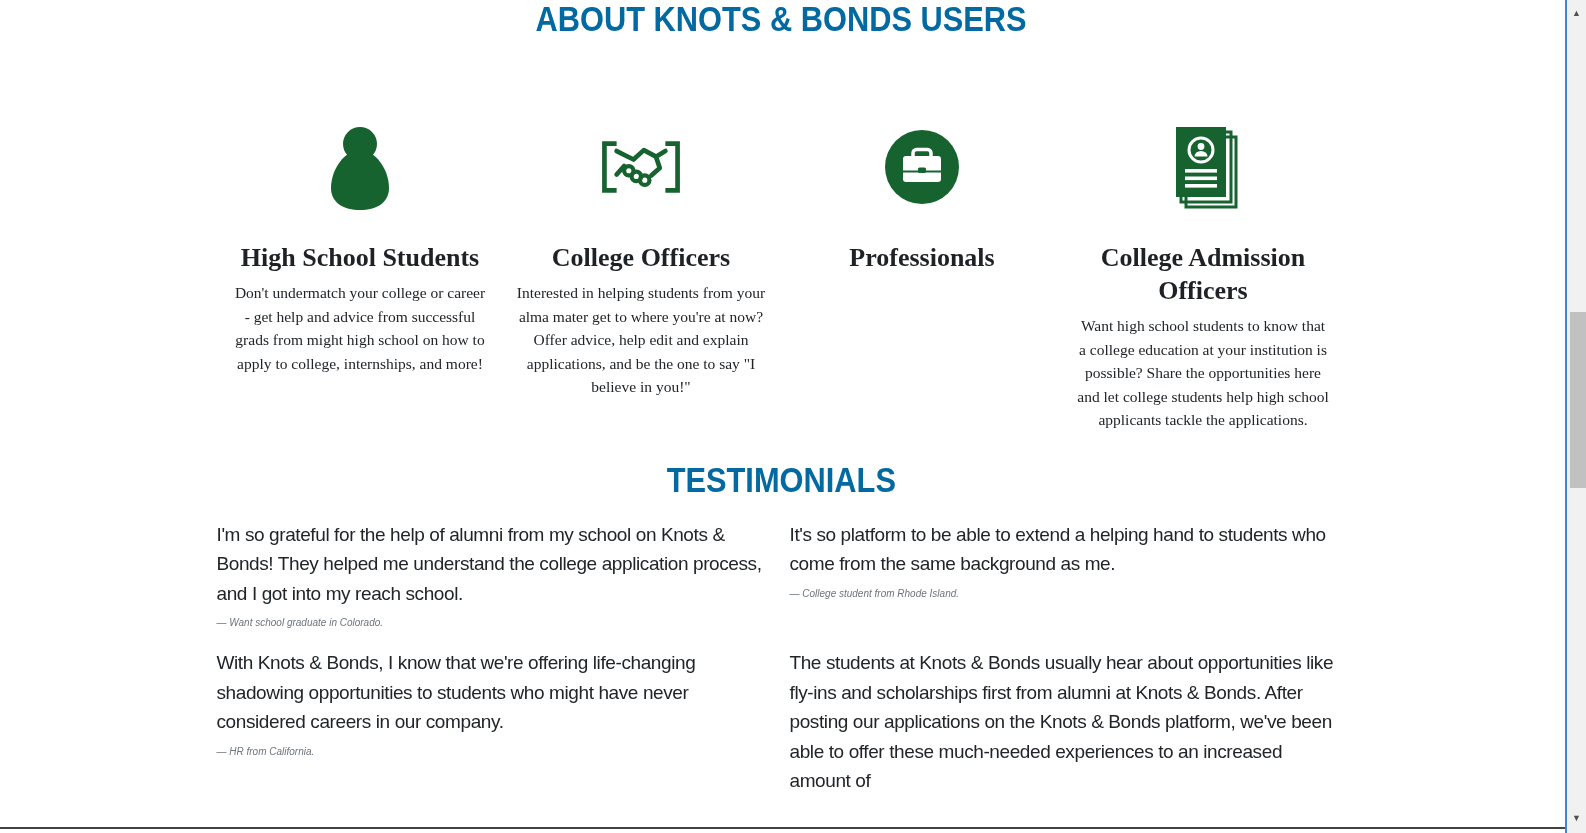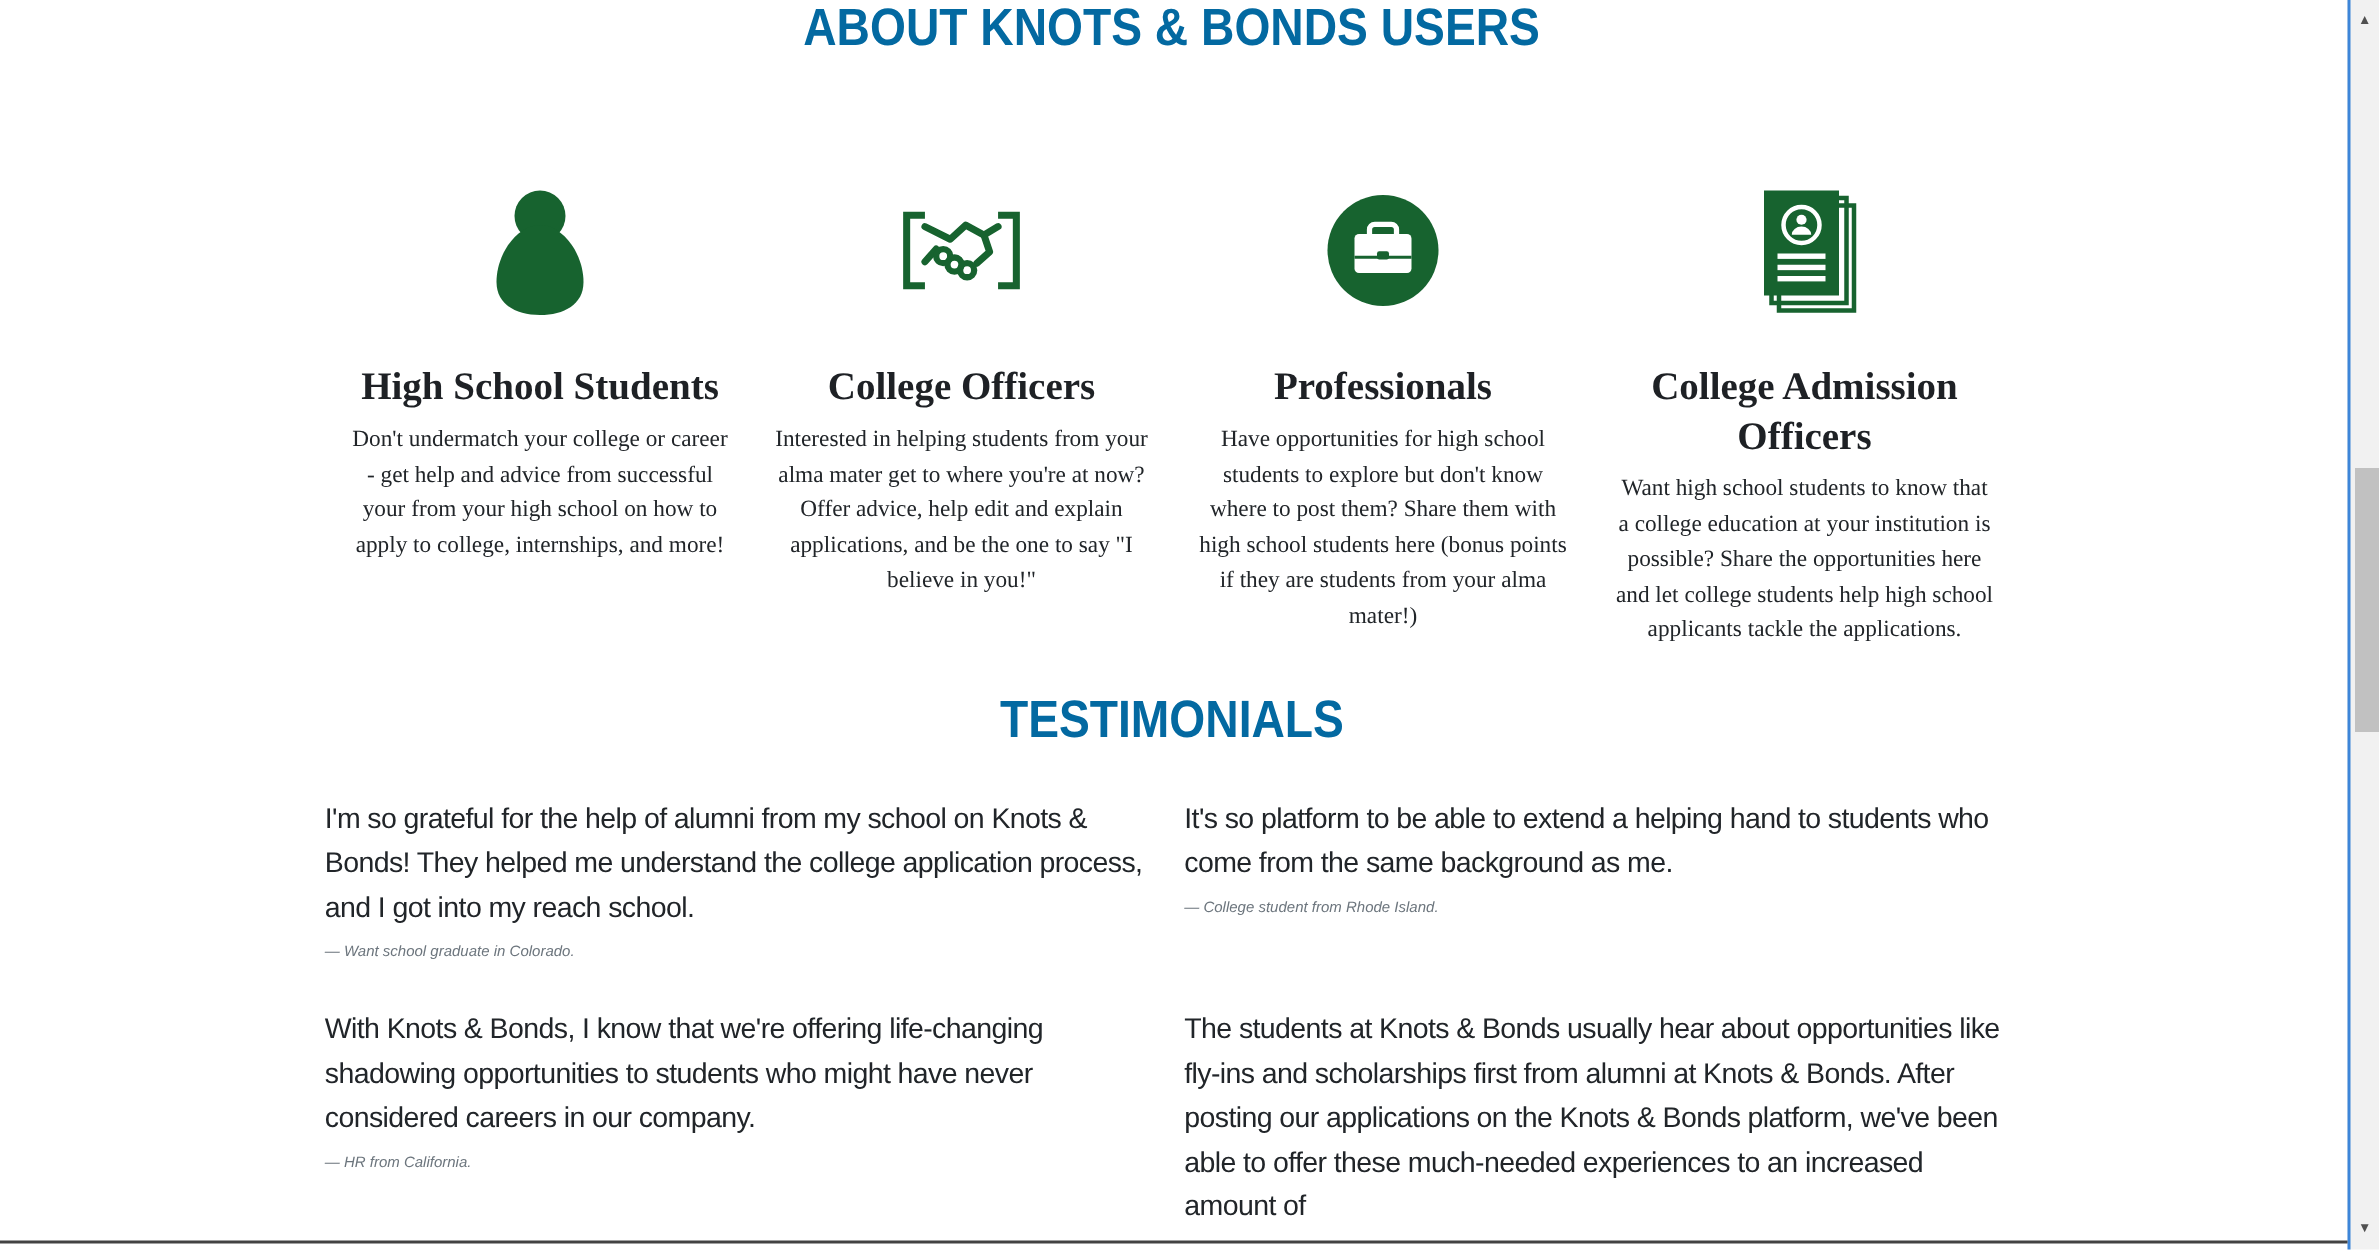--- a/index.html
+++ b/index.html
@@ -71,21 +71,20 @@
     grid-template-columns: 1fr 1fr;
     column-gap: 16px;
     row-gap: 14px;
     align-items: start;
   }
   .quote {
     font-size: 19px;
     line-height: 29.5px;
     letter-spacing: -0.4px;
     color: #212529;
-    margin-top: 12px;
   }
   .attribution {
     margin-top: 3px;
     font-size: 10px;
     line-height: 23px;
     color: #6c757d;
     font-style: italic;
   }
   
   .scrollbar {
@@ -134,21 +133,21 @@
     <div class="user-row">
 
       <div class="user-col">
         <div class="icon-wrap">
           <svg width="76" height="90" viewBox="0 0 76 90">
             <circle cx="38" cy="22" r="17" fill="#17632f"></circle>
             <path d="M38 28 C23 28 9 47 9 66 C9 81 22 88 38 88 C54 88 67 81 67 66 C67 47 53 28 38 28 Z" fill="#17632f"></path>
           </svg>
         </div>
         <div class="user-title">High School Students</div>
-        <div class="user-desc">Don't undermatch your college or career - get help and advice from successful your from your high school on how to apply to college, internships, and more!</div>
+        <div class="user-desc">Don't undermatch your college or career - get help and advice from successful grads from might high school on how to apply to college, internships, and more!</div>
       </div>
 
       <div class="user-col">
         <div class="icon-wrap">
           <svg width="90" height="64" viewBox="0 0 96 64">
             <g fill="none" stroke="#17632f" stroke-width="5">
               <path d="M22 7 H9 V57 H22"></path>
               <path d="M74 7 H87 V57 H74"></path>
             </g>
             <g fill="none" stroke="#17632f" stroke-width="5" stroke-linecap="round" stroke-linejoin="round">
@@ -171,21 +170,20 @@
         <div class="icon-wrap">
           <svg width="90" height="90" viewBox="0 0 90 90">
             <circle cx="45" cy="45" r="37" fill="#17632f"></circle>
             <path d="M36 35 v-4 a3.5 3.5 0 0 1 3.5 -3.5 h11 a3.5 3.5 0 0 1 3.5 3.5 v4" fill="none" stroke="#ffffff" stroke-width="3.5"></path>
             <rect x="26" y="34" width="38" height="26" rx="3" fill="#ffffff"></rect>
             <line x1="26" y1="49.5" x2="64" y2="49.5" stroke="#17632f" stroke-width="2"></line>
             <rect x="41" y="45.5" width="8" height="5.5" rx="1.5" fill="#17632f"></rect>
           </svg>
         </div>
         <div class="user-title">Professionals</div>
-        <div class="user-desc">Have opportunities for high school students to explore but don't know where to post them? Share them with high school students here (bonus points if they are students from your alma mater!)</div>
       </div>
 
       <div class="user-col">
         <div class="icon-wrap">
           <svg width="78" height="92" viewBox="0 0 78 92">
             <rect x="22" y="16" width="50" height="70" fill="none" stroke="#17632f" stroke-width="3"></rect>
             <rect x="17" y="11" width="50" height="70" fill="none" stroke="#17632f" stroke-width="3"></rect>
             <rect x="12" y="6" width="50" height="70" fill="#17632f"></rect>
             <circle cx="37" cy="29" r="12" fill="none" stroke="#ffffff" stroke-width="3"></circle>
             <circle cx="37" cy="25.5" r="3.4" fill="#ffffff"></circle>

